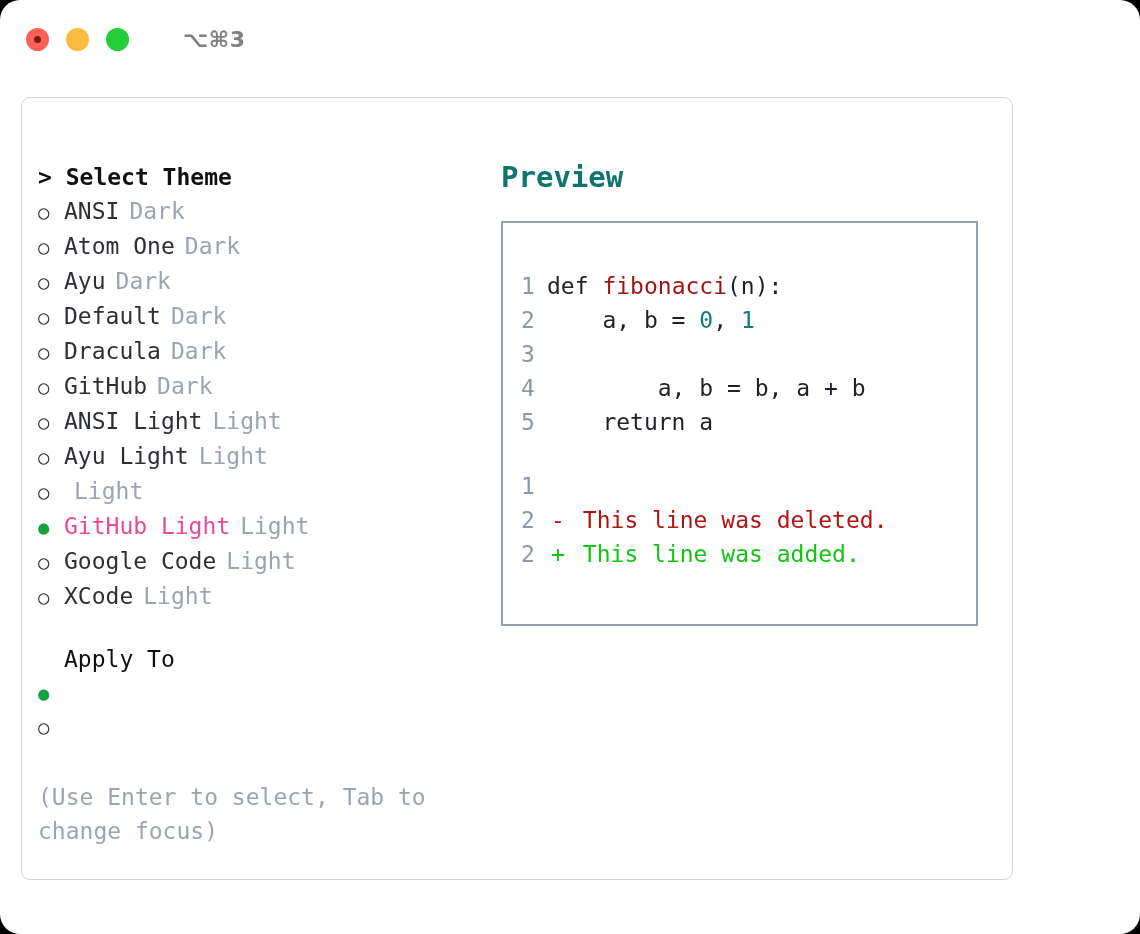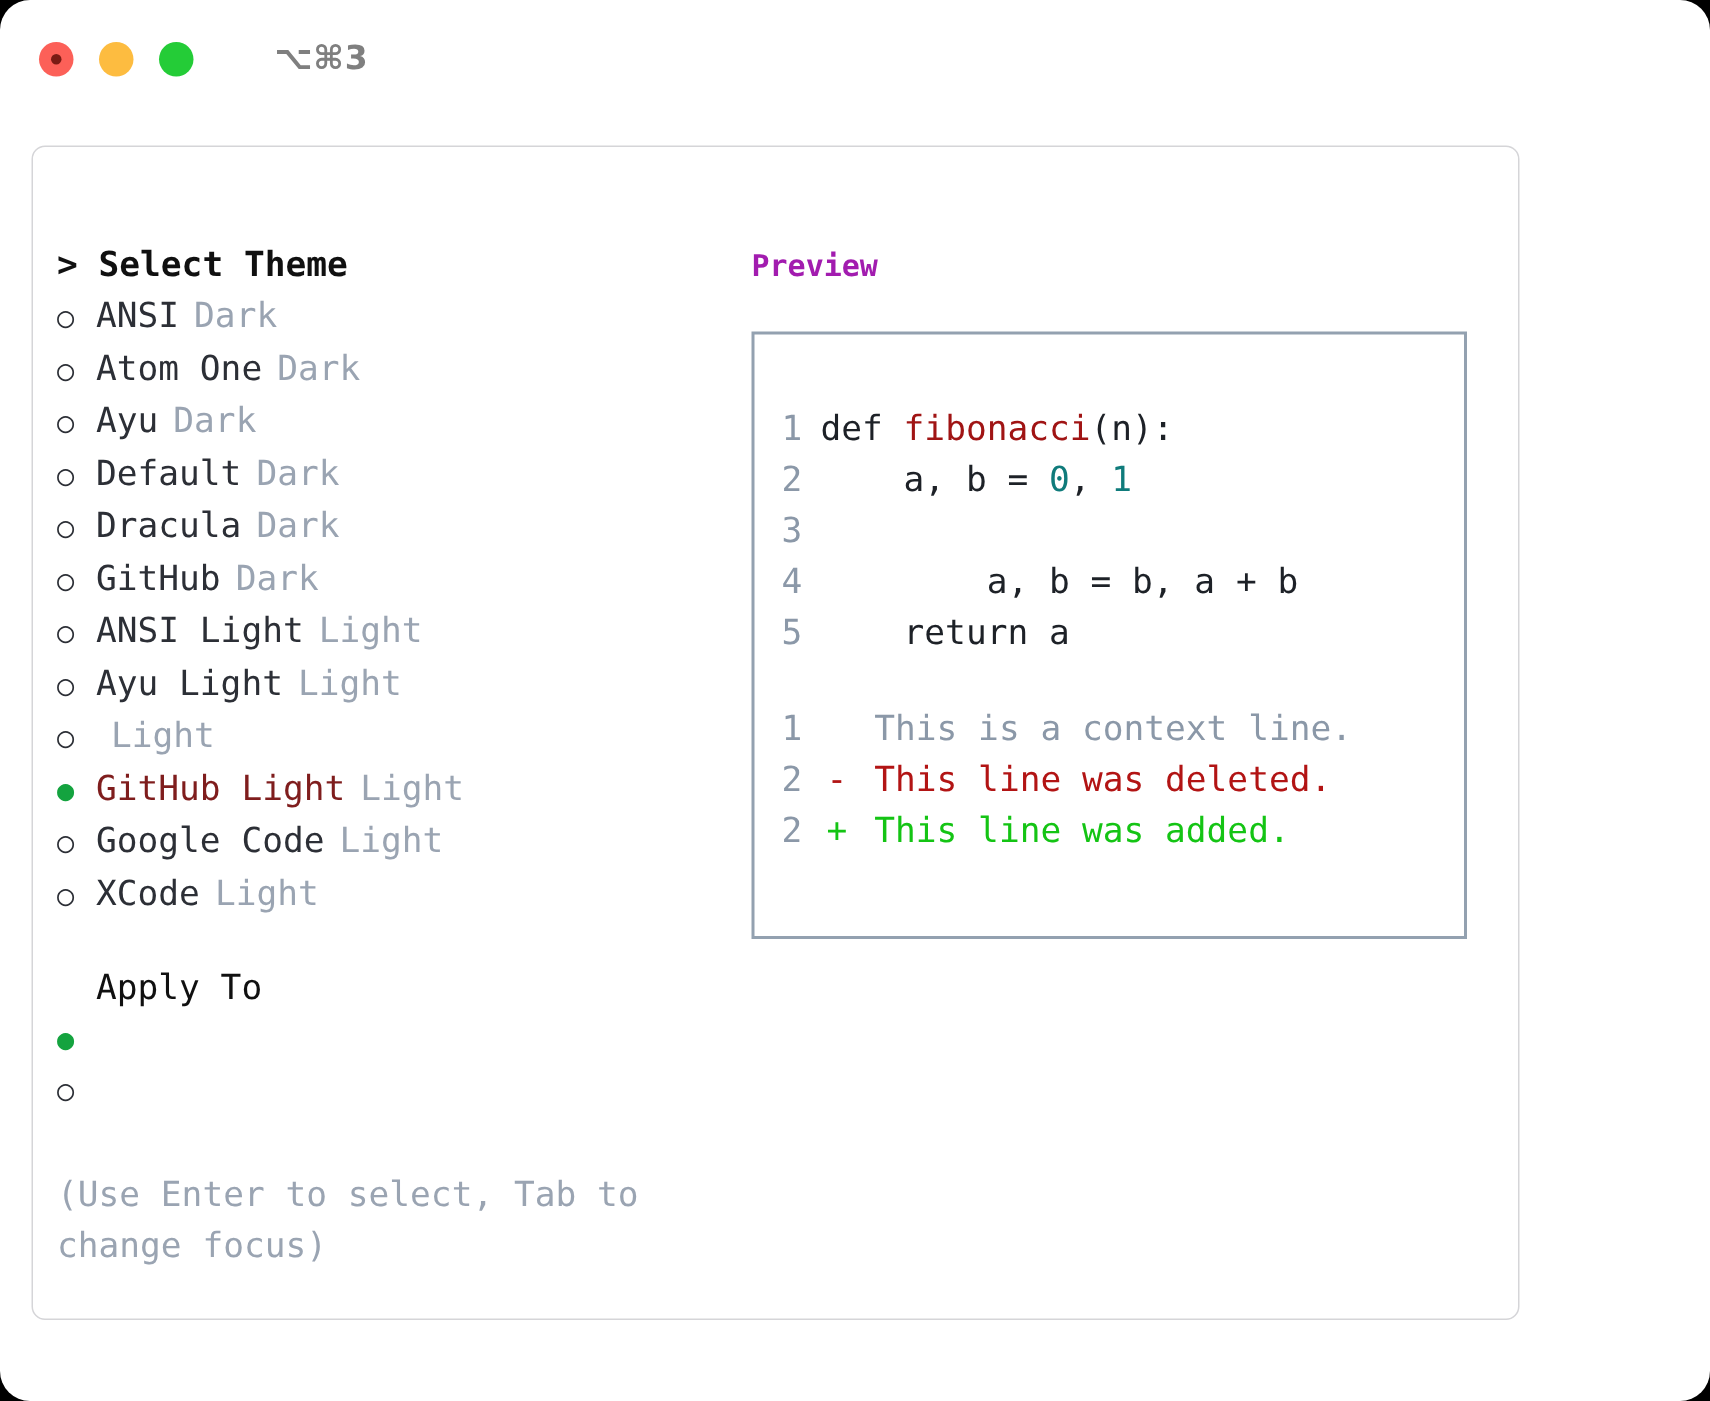--- a/index.html
+++ b/index.html
@@ -112,21 +112,21 @@
     white-space: pre;
   }
   .marker {
     display: inline-block;
     width: 26px;
     flex: 0 0 26px;
     color: #2c2f36;
     font-size: 19px;
   }
   .opt-row.selected .marker { color: #14a33f; }
-  .opt-row.selected .opt-label { color: #7f1d1d; }
+  .opt-row.selected .opt-label { color: #ec4899; }
   .opt-label { color: #2c2f36; }
   .opt-cat {
     color: #9aa4b2;
     margin-left: 10px;
   }
   .spacer-sm { height: 28px; }
   .spacer-md { height: 36px; }
   .apply-head {
     font-size: 23px;
     color: #101010;
@@ -143,23 +143,23 @@
     word-break: break-word;
   }
   
   .right-col {
     position: absolute;
     left: 479px;
     top: 47px;
     width: 495px;
   }
   .preview-title {
-    font-size: 20px;
+    font-size: 29px;
     font-weight: bold;
-    color: #a21caf;
+    color: #0f766e;
     line-height: 34px;
     white-space: pre;
   }
   .preview-box {
     margin-top: 27px;
     width: 477px;
     height: 405px;
     border: 2px solid #93a1b0;
     box-sizing: border-box;
     background: #ffffff;
@@ -248,21 +248,21 @@
         <div class="preview-box">
           <div id="code-block">
               <div class="code-line"><span class="ln">1</span><span class="code-txt"><span>def </span><span class="tok-fn">fibonacci</span><span>(n):</span></span></div>
               <div class="code-line"><span class="ln">2</span><span class="code-txt"><span>    a, b = </span><span class="tok-num">0</span><span>, </span><span class="tok-num">1</span></span></div>
               <div class="code-line"><span class="ln">3</span></div>
               <div class="code-line"><span class="ln">4</span><span class="code-txt"><span>        a, b = b, a + b</span></span></div>
               <div class="code-line"><span class="ln">5</span><span class="code-txt"><span>    return a</span></span></div>
             </div>
           <div class="diff-gap"></div>
           <div id="diff-block">
-              <div class="code-line diff-context"><span class="ln">1</span><span class="diff-sign"> </span><span class="diff-text"> This is a context line.</span></div>
+              <div class="code-line diff-context"><span class="ln">1</span><span class="diff-sign"> </span></div>
               <div class="code-line diff-del"><span class="ln">2</span><span class="diff-sign">-</span><span class="diff-text"> This line was deleted.</span></div>
               <div class="code-line diff-add"><span class="ln">2</span><span class="diff-sign">+</span><span class="diff-text"> This line was added.</span></div>
             </div>
         </div>
       </div>
 
     </div>
   </div>
 </div>
 

